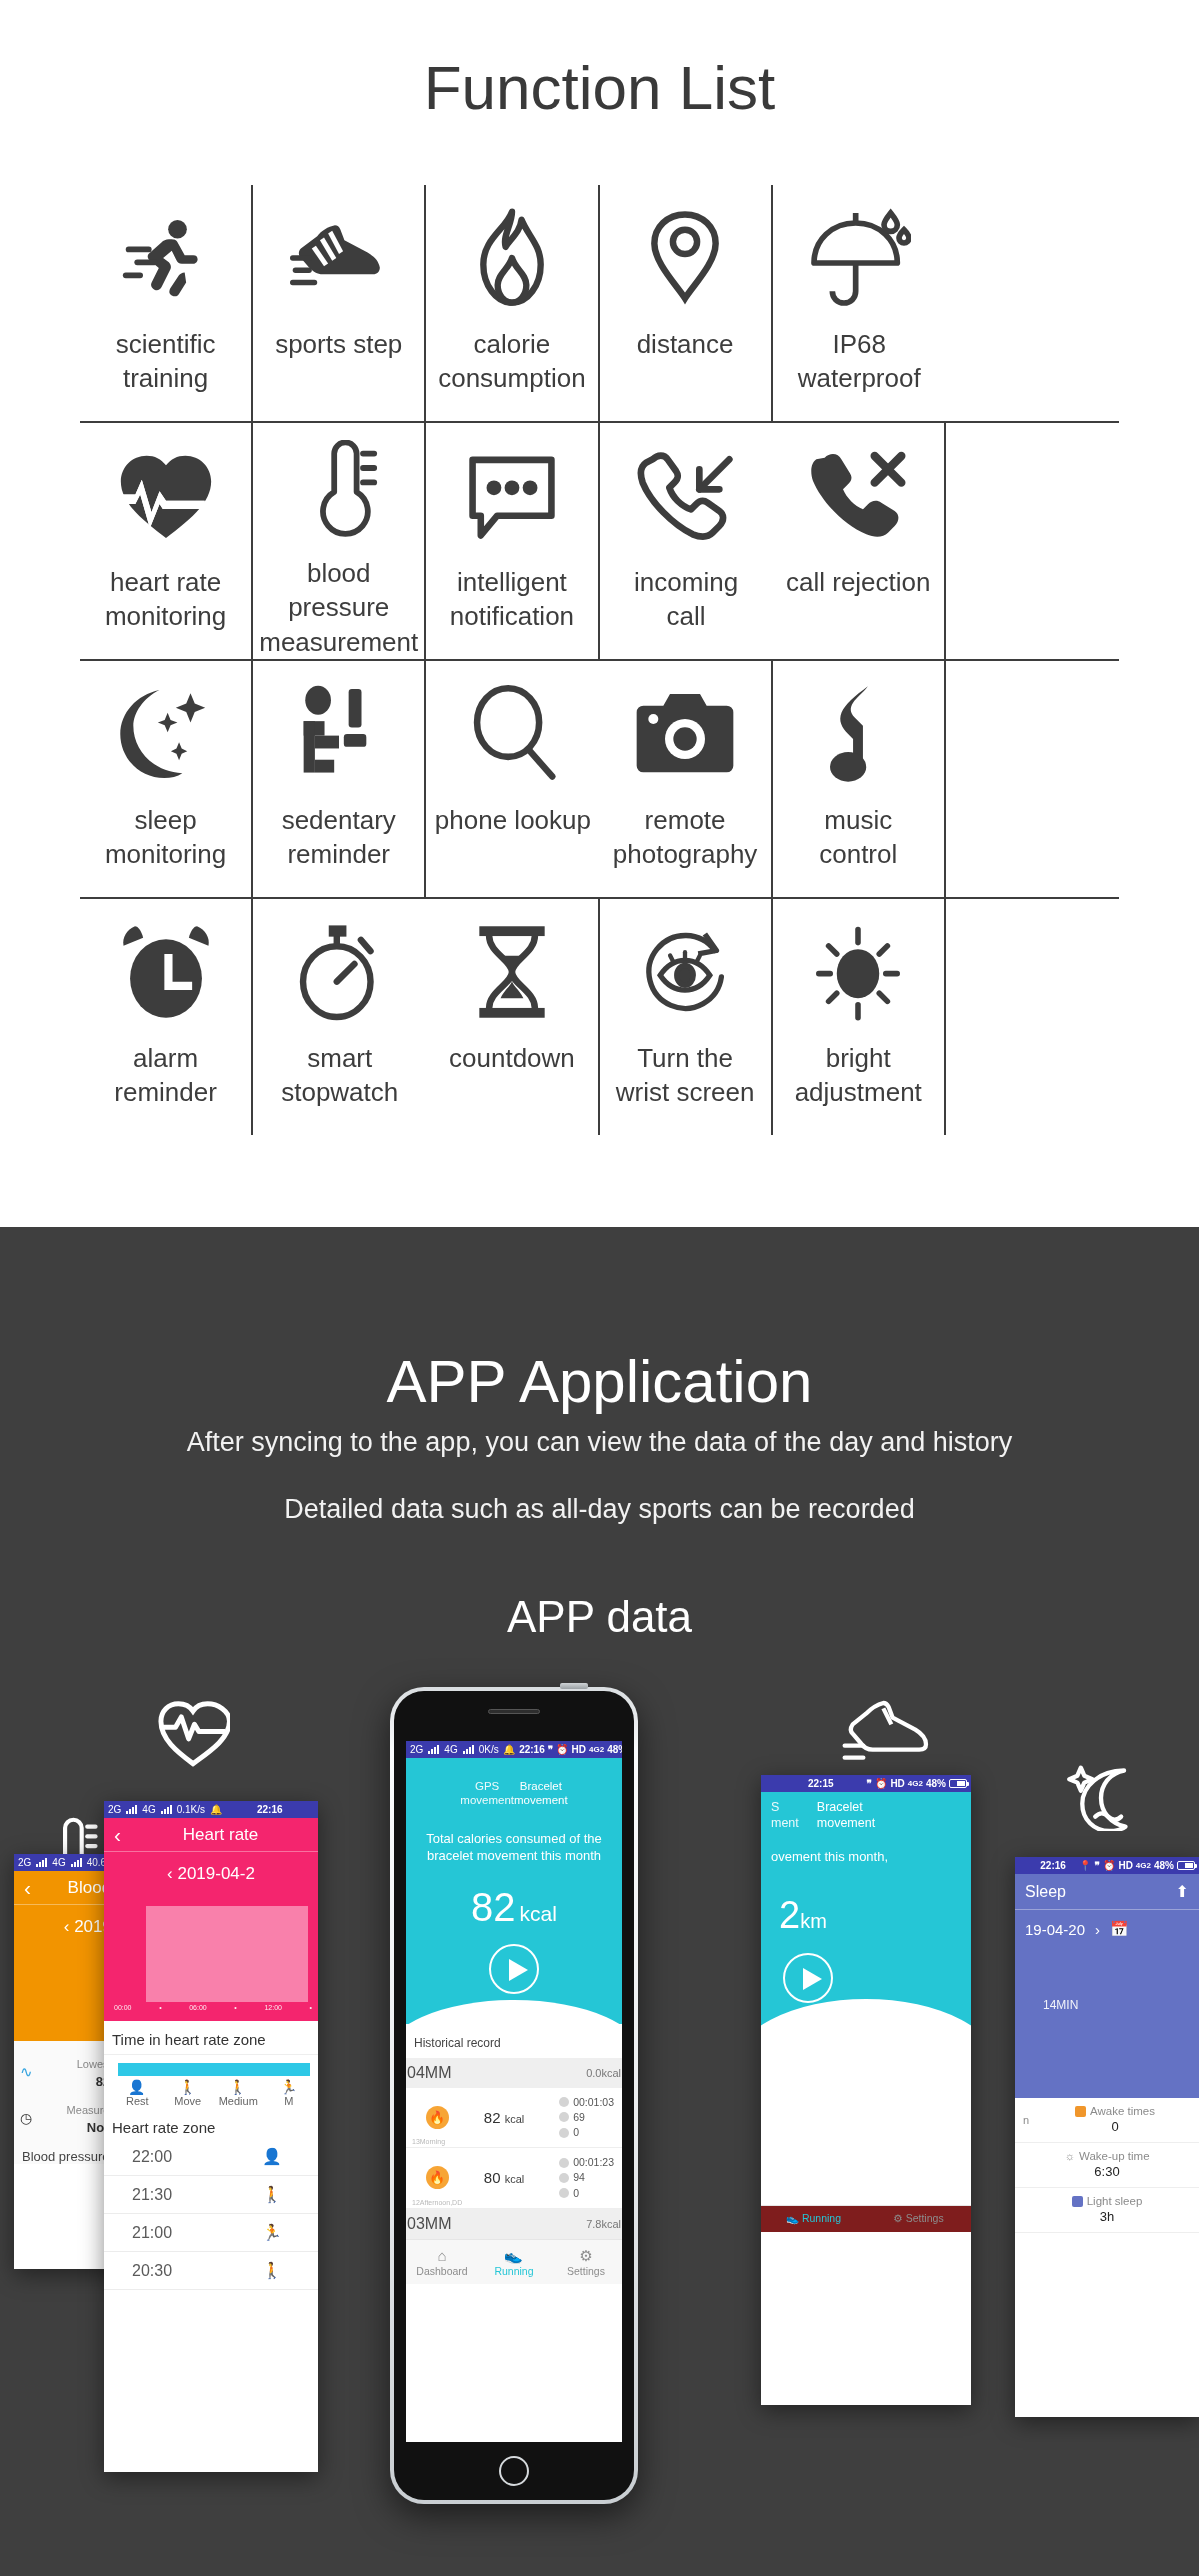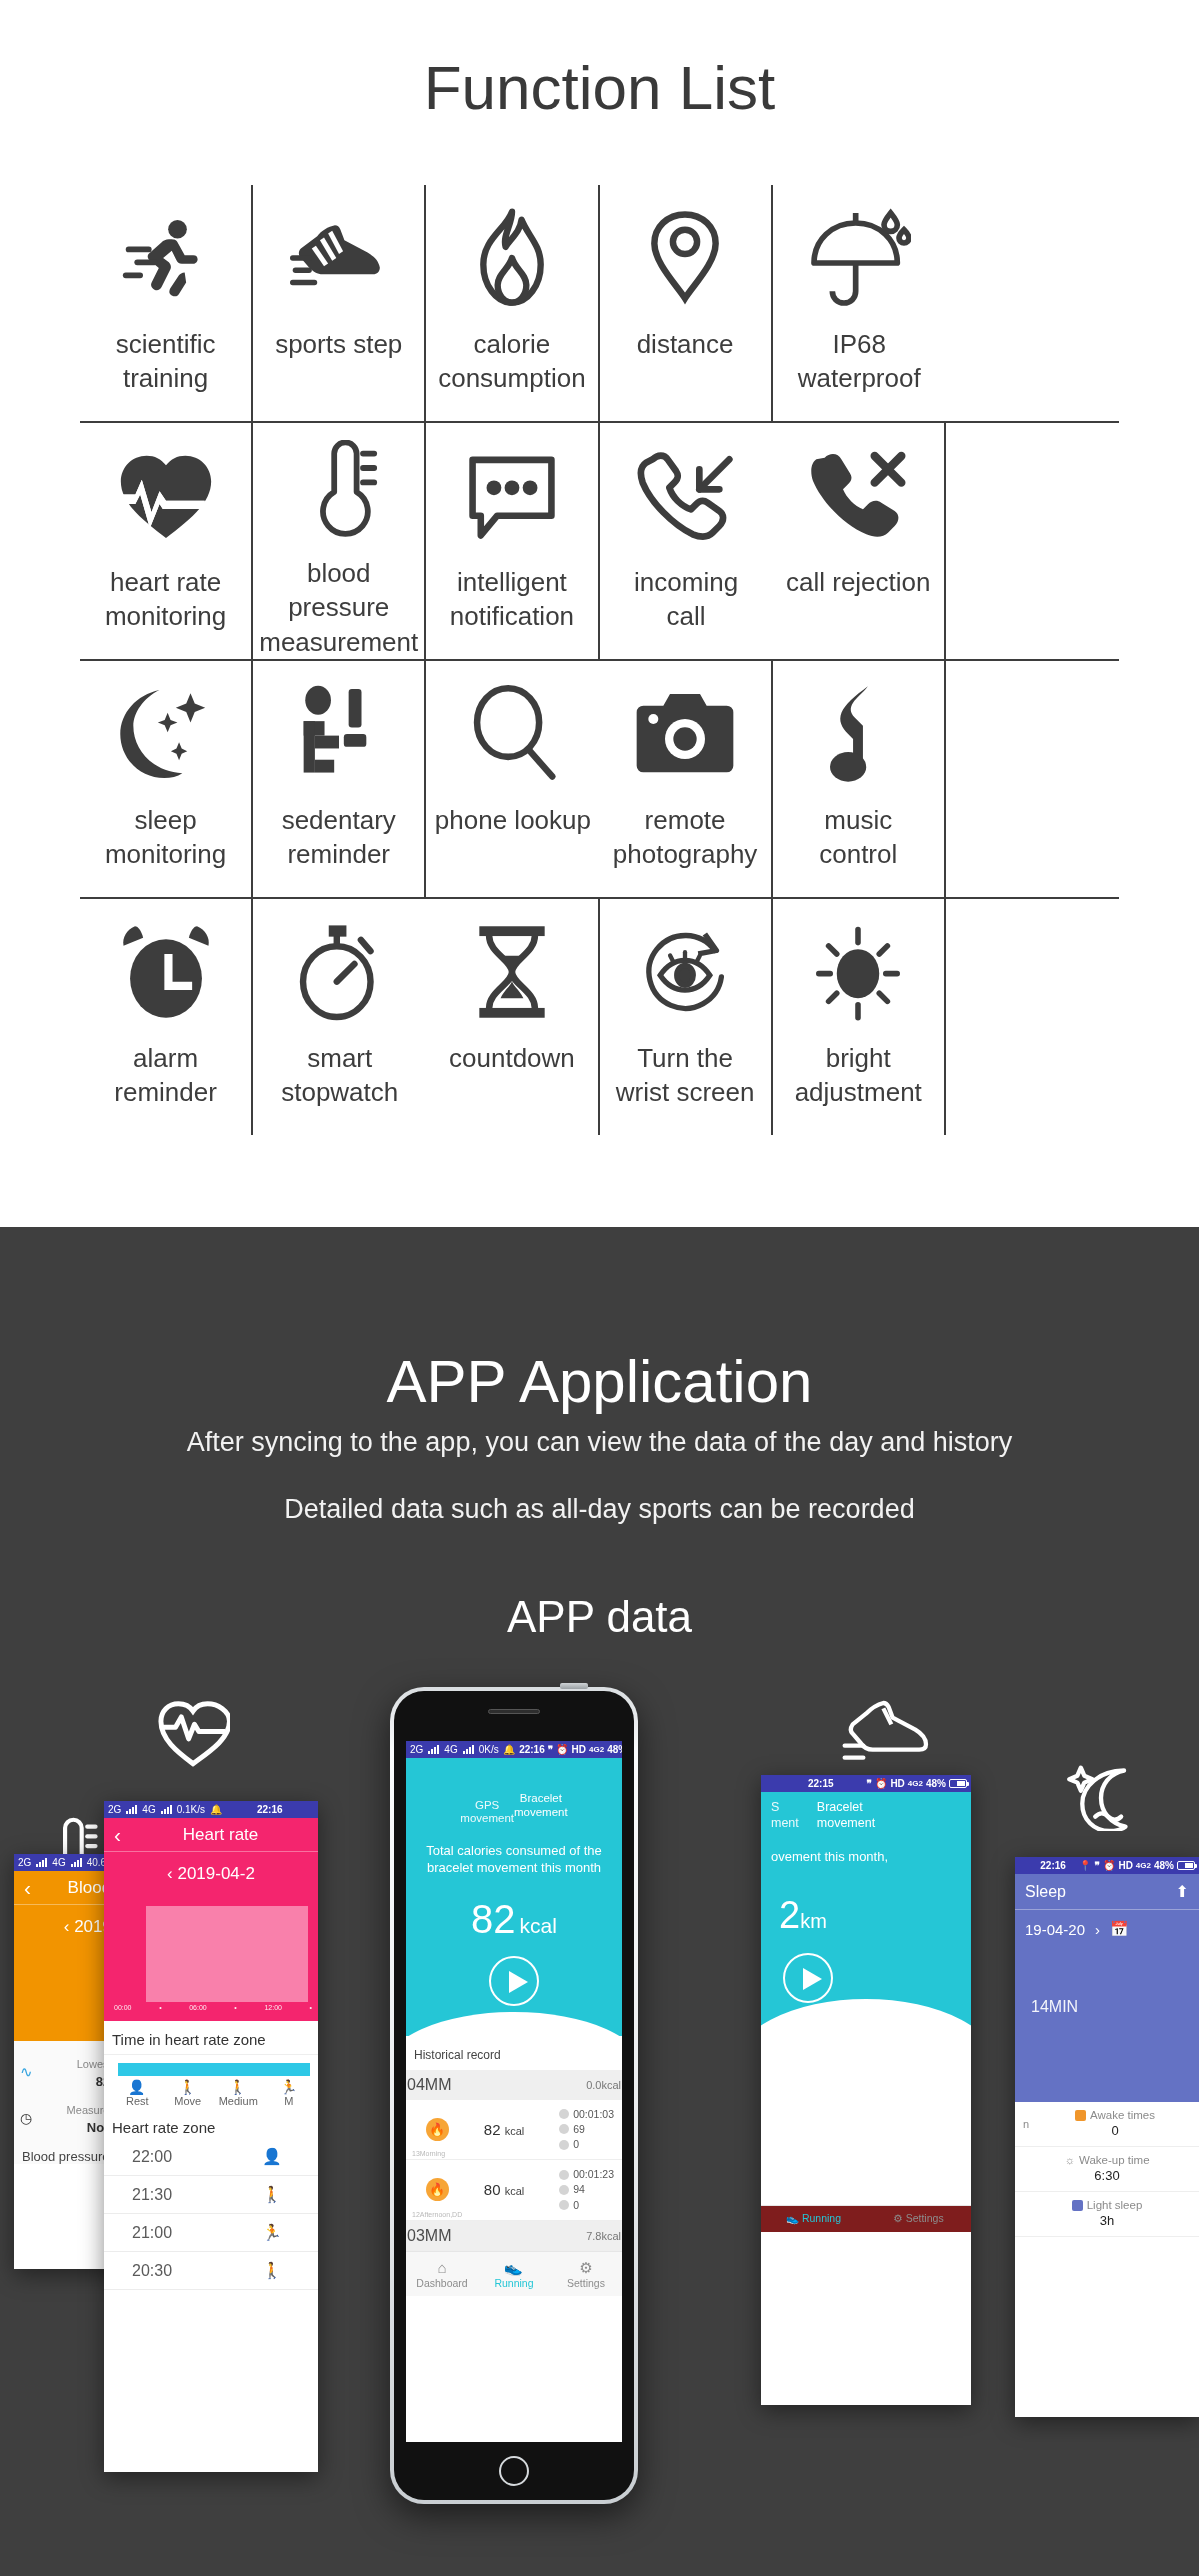--- a/index.html
+++ b/index.html
@@ -207,21 +207,21 @@
   .main-screen {
     position: absolute; left: 12px; right: 12px; top: 50px; bottom: 58px;
     background: #fff; overflow: hidden;
   }
   .teal { background: #25c6d6; }
   .teal-hero { position: relative; color: #fff; padding-bottom: 30px; }
   .teal-hero::after {
     content:""; position:absolute; left:-10%; right:-10%; bottom:-34px;
     height: 58px; background:#fff; border-radius: 50% 50% 0 0 / 100% 100% 0 0;
   }
-  .tabrow { display:flex; justify-content:center; padding-top: 20px; align-items: center; }
+  .tabrow { display:flex; justify-content:center; padding-top: 8px; }
   .tabrow div { text-align:center; font-size: 11.5px; line-height:1.2; opacity:.92; }
   .tabrow div.active { opacity: 1; }
   .dot { width:5px;height:5px;border-radius:50%;background:#fff;margin: 3px auto 0; }
   .hero-sub { text-align:center; font-size: 13px; line-height:1.32; padding: 9px 14px 0; }
   .hero-val { text-align:center; padding-top: 20px; }
   .hero-val .n { font-size: 40px; font-weight: 300; }
   .hero-val .u { font-size: 21px; font-weight: 300; margin-left: 4px; }
   .playbtn {
     width: 50px;height:50px;border-radius:50%;border:2px solid #fff;
     margin: 14px auto 0; position: relative; z-index: 2;
@@ -269,21 +269,21 @@
   .km-play::after{content:""; position:absolute; left: 18px; top: 13px;
     border-left: 19px solid #fff; border-top: 11px solid transparent;
     border-bottom: 11px solid transparent;}
 
   
   #phone-sleep { left: 1015px; top: 1857px; width: 184px; height: 560px; }
   .sleep-hero { background: #6472c4; color:#fff; }
   .sleep-bar { display:flex; align-items:center; padding: 8px 10px; font-size: 16px; }
   .sleep-bar .ttl { flex:1; }
   .sleep-date { display:flex; align-items:center; gap:10px; font-size:15px; padding: 10px 10px 0; }
-  .sleep-dur { font-size: 16px; padding: 60px 0 0 16px; color:rgba(255,255,255,.92); }
+  .sleep-dur { font-size: 12px; padding: 60px 0 0 28px; color:rgba(255,255,255,.92); }
   .sleep-stats { background:#fff; }
   .s-row { display:flex; align-items:center; gap:6px; padding: 7px 8px;
            border-bottom: 1px solid #eee; }
   .s-col { flex:1; text-align:center; }
   .s-col .t { font-size: 11.5px; color:#8b8b8b; display:flex; align-items:center; gap:4px; justify-content:center;}
   .s-col .v { font-size: 13px; color:#222; margin-top: 3px; }
   .sq { width:11px;height:11px;border-radius:2px;display:inline-block;flex:none; }
   .navbar2 { display:flex; background:#7f1d1d; border-top:1px solid #e6e6e6; }
 </style>
 </head>

